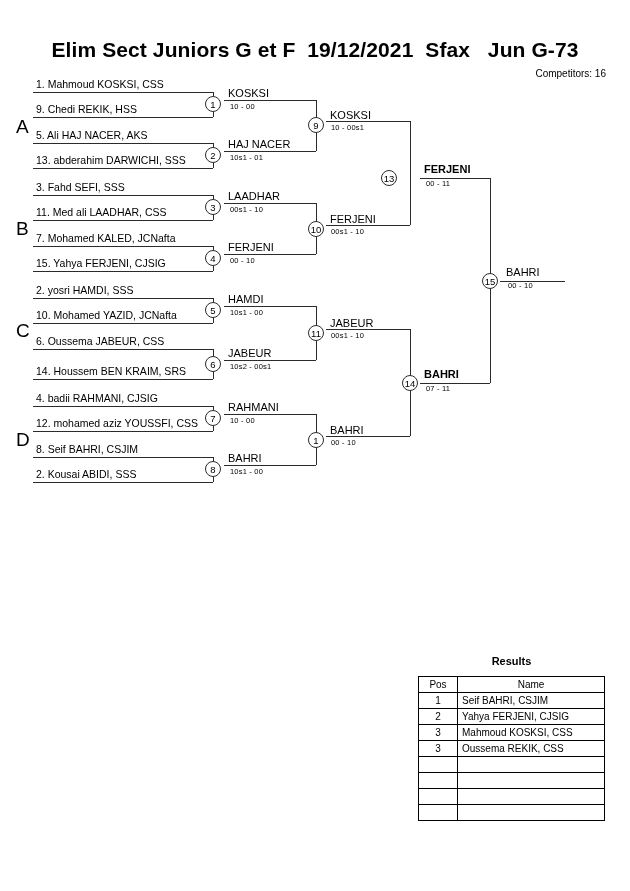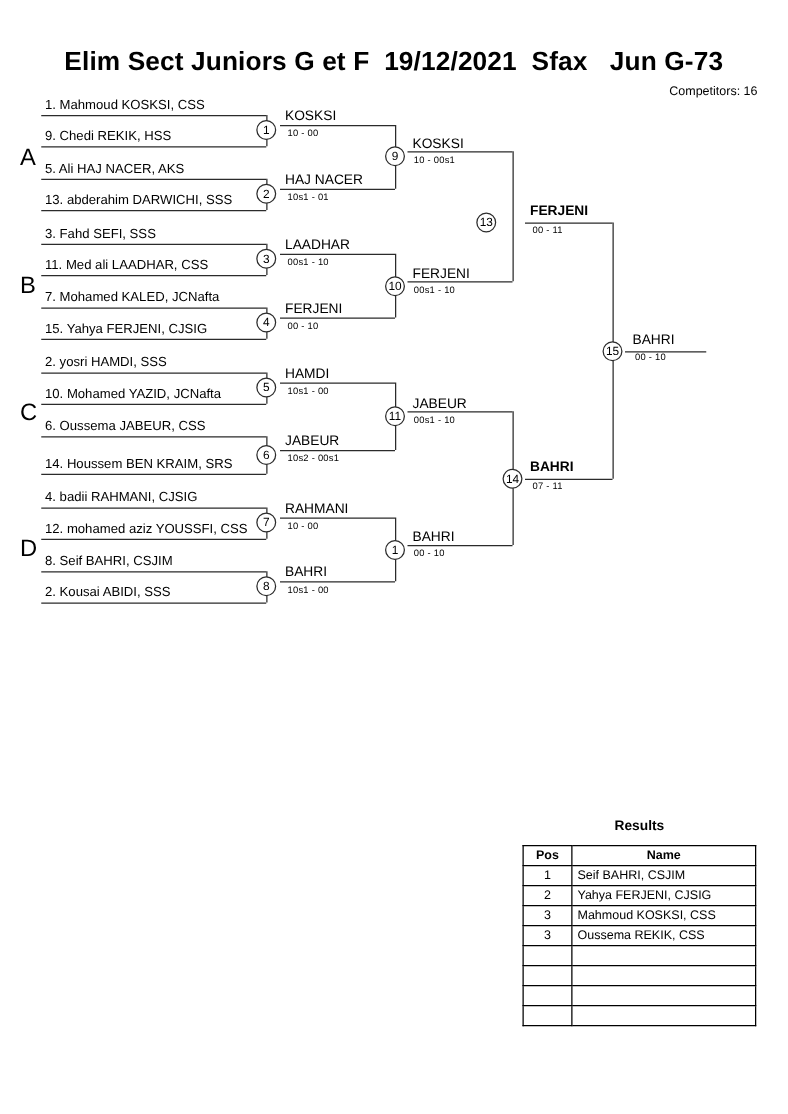--- a/index.html
+++ b/index.html
@@ -104,21 +104,21 @@
     border-collapse: collapse;
     font-size: 10px;
   }
   #results-table th,
   #results-table td {
     border: 1.2px solid #000000;
     height: 15px;
     padding: 0 4px;
     line-height: 15px;
   }
-  #results-table th { font-weight: bold; margin-top: 12px; }
+  #results-table th { font-weight: normal; margin-top: 12px; }
   #results-table th.col-pos, #results-table td.col-pos {
     width: 30px;
     text-align: center;
   }
   #results-table td.col-name { text-align: left; }
   #results-table tr.empty-row td { height: 15px; }
 </style>
 </head>
 <body>
 

